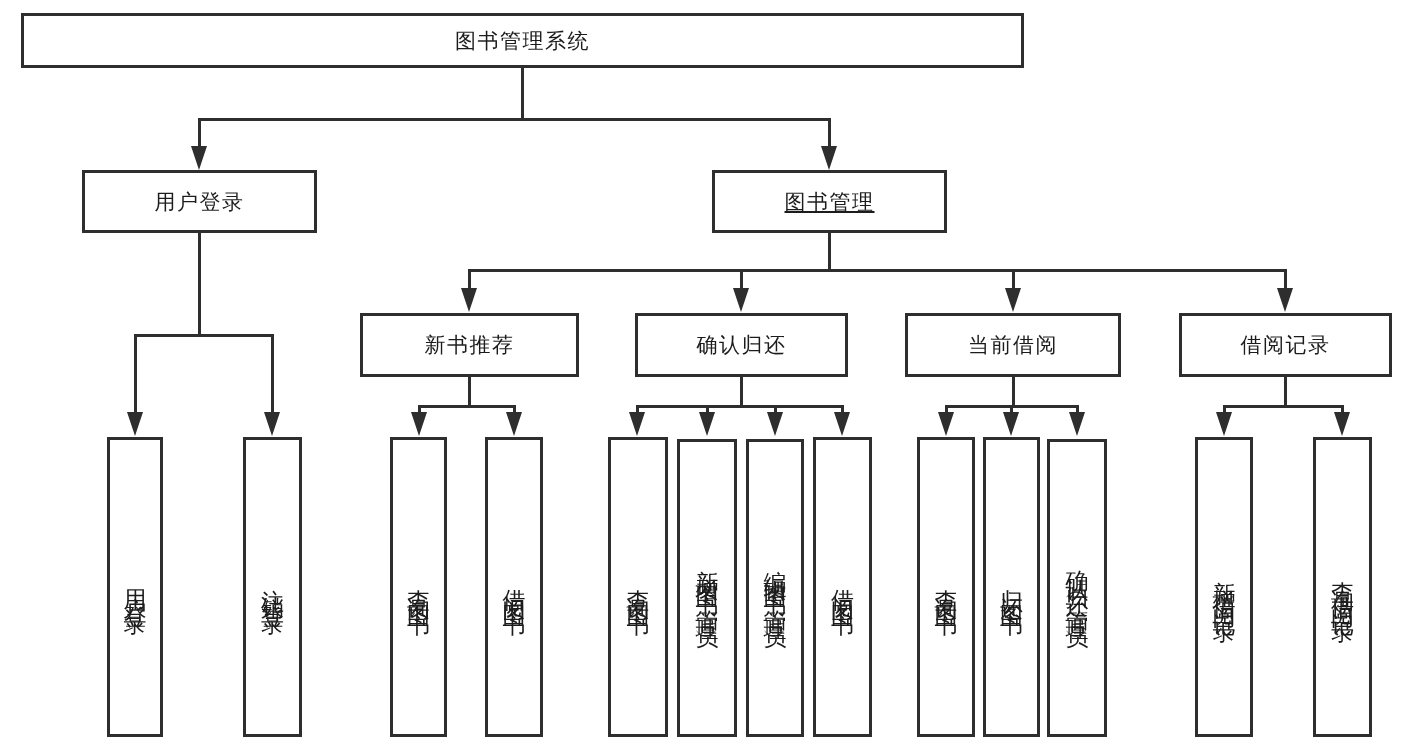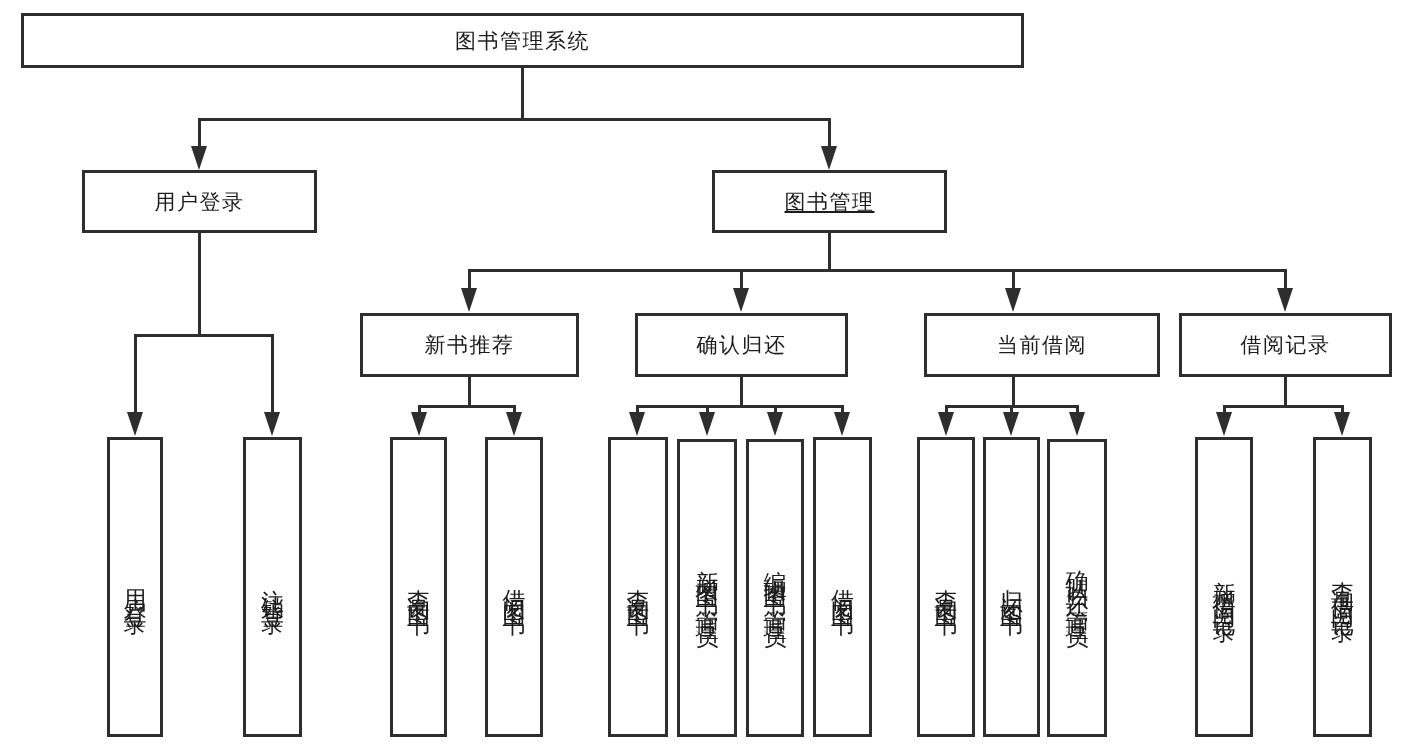--- a/index.html
+++ b/index.html
@@ -114,21 +114,21 @@
     <div class="line" style="left: 1222.5px; top: 404.5px; width: 121px; height: 3px;"></div>
     <div class="line" style="left: 1222.5px; top: 406px; width: 3px; height: 7px;"></div>
     <div class="arrow" style="left: 1216px; top: 412px;"></div>
     <div class="line" style="left: 1340.5px; top: 406px; width: 3px; height: 7px;"></div>
     <div class="arrow" style="left: 1334px; top: 412px;"></div>
     <div class="node horizontal" style="left: 21px; top: 13px; width: 1003px; height: 55px;">图书管理系统</div>
     <div class="node horizontal" style="left: 82px; top: 170px; width: 235px; height: 63px;">用户登录</div>
     <div class="node horizontal" style="left: 712px; top: 170px; width: 235px; height: 63px; text-decoration: underline;">图书管理</div>
     <div class="node horizontal" style="left: 360px; top: 313px; width: 219px; height: 64px;">新书推荐</div>
     <div class="node horizontal" style="left: 635px; top: 313px; width: 213px; height: 64px;">确认归还</div>
-    <div class="node horizontal" style="left: 924px; top: 313px; width: 236px; height: 64px;">当前借阅</div>
+    <div class="node horizontal" style="left: 905px; top: 313px; width: 216px; height: 64px;">当前借阅</div>
     <div class="node horizontal" style="left: 1179px; top: 313px; width: 213px; height: 64px;">借阅记录</div>
     <div class="node vertical" style="left: 107px; top: 437px; width: 56px; height: 300px;">用户登录</div>
     <div class="node vertical" style="left: 243px; top: 437px; width: 59px; height: 300px;">注销登录</div>
     <div class="node vertical" style="left: 390px; top: 437px; width: 57px; height: 300px;">查询图书</div>
     <div class="node vertical" style="left: 485px; top: 437px; width: 58px; height: 300px;">借阅图书</div>
     <div class="node vertical" style="left: 608px; top: 437px; width: 60px; height: 300px;">查询图书</div>
     <div class="node vertical" style="left: 677px; top: 439px; width: 60px; height: 298px;">新增图书（管理员）</div>
     <div class="node vertical" style="left: 746px; top: 439px; width: 58px; height: 298px;">编辑图书（管理员）</div>
     <div class="node vertical" style="left: 813px; top: 437px; width: 59px; height: 300px;">借阅图书</div>
     <div class="node vertical" style="left: 917px; top: 437px; width: 58px; height: 300px;">查询图书</div>

